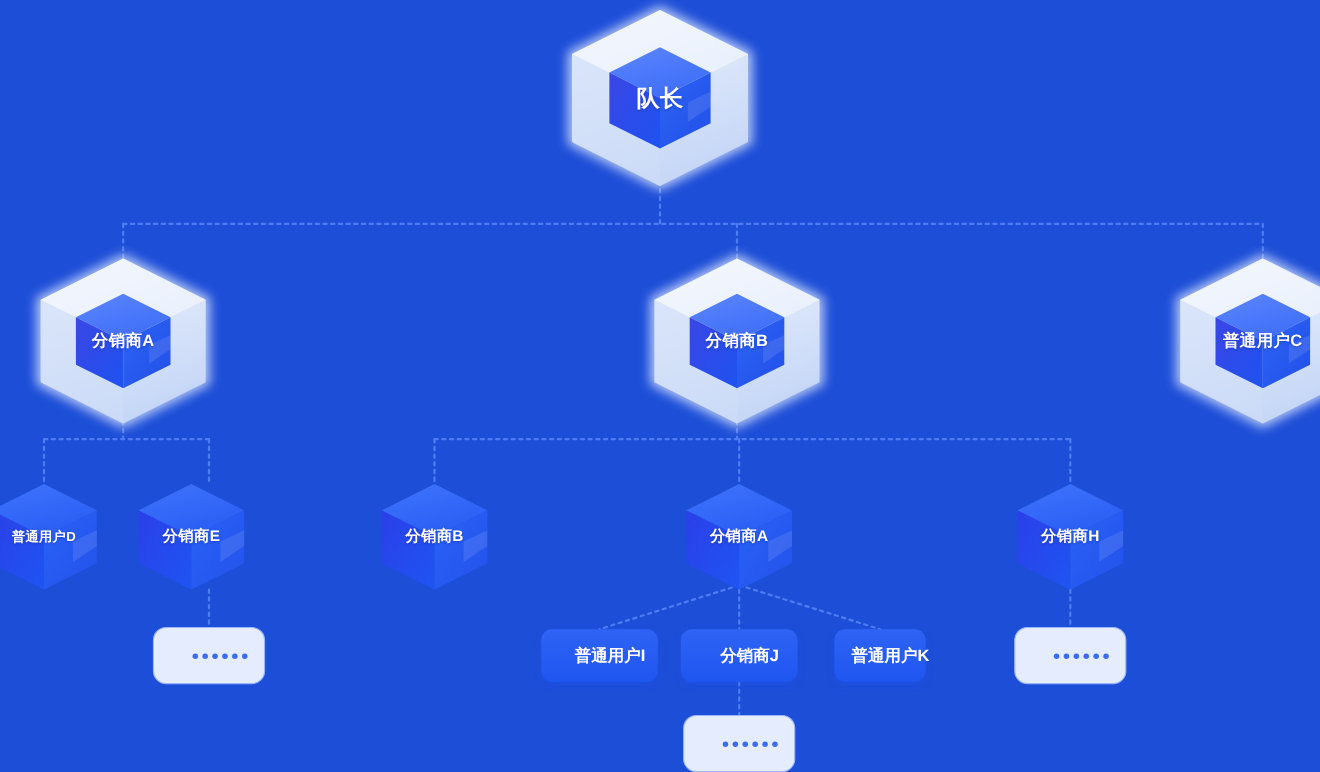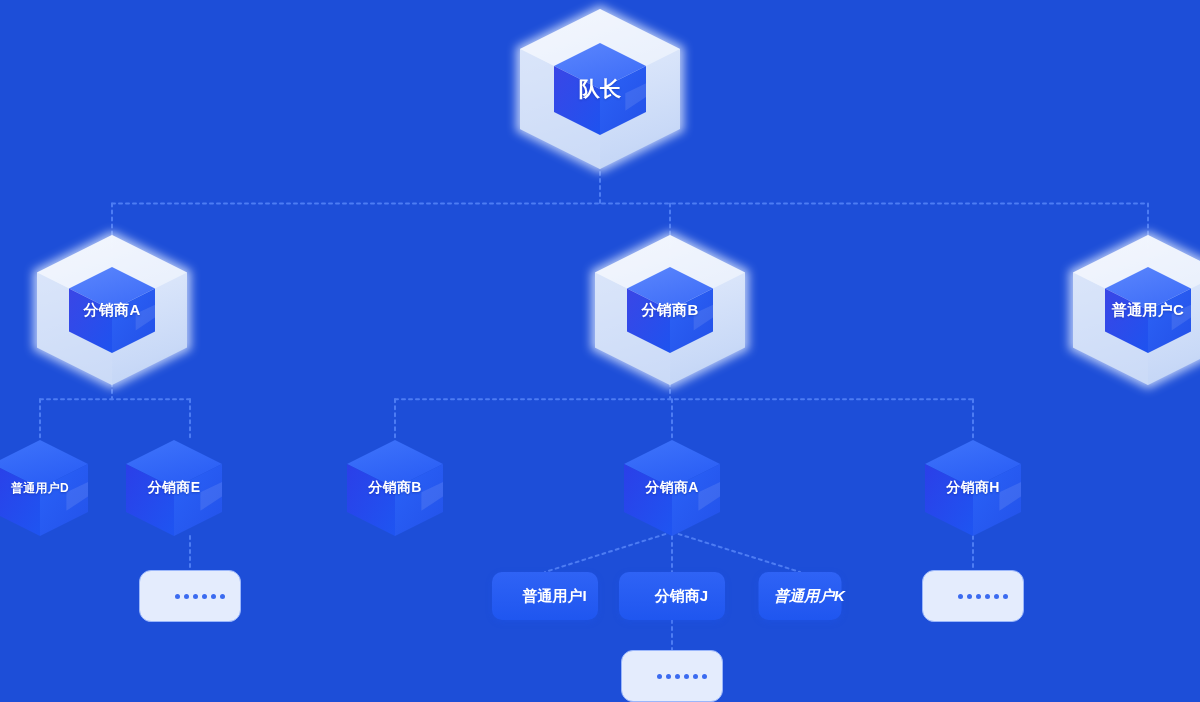--- a/index.html
+++ b/index.html
@@ -248,21 +248,21 @@
           <i></i>
           <i></i>
         </span>
       </div>
       <div class="boxnode box-solid" style="left: 545px; top: 596px; width: 106px; height: 48px;">
         <span>普通用户I</span>
       </div>
       <div class="boxnode box-solid" style="left: 672px; top: 596px; width: 106px; height: 48px;">
         <span>分销商J</span>
       </div>
-      <div class="boxnode box-solid" style="left: 800px; top: 596px; width: 83px; height: 48px; font-style: italic;">
+      <div class="boxnode box-solid" style="left: 800px; top: 596px; width: 83px; height: 48px;">
         <span>普通用户K</span>
       </div>
       <div class="boxnode box-ghost" style="left: 973px; top: 596px; width: 102px; height: 52px;">
         <span class="dots" title="……">
           <i></i>
           <i></i>
           <i></i>
           <i></i>
           <i></i>
           <i></i>

